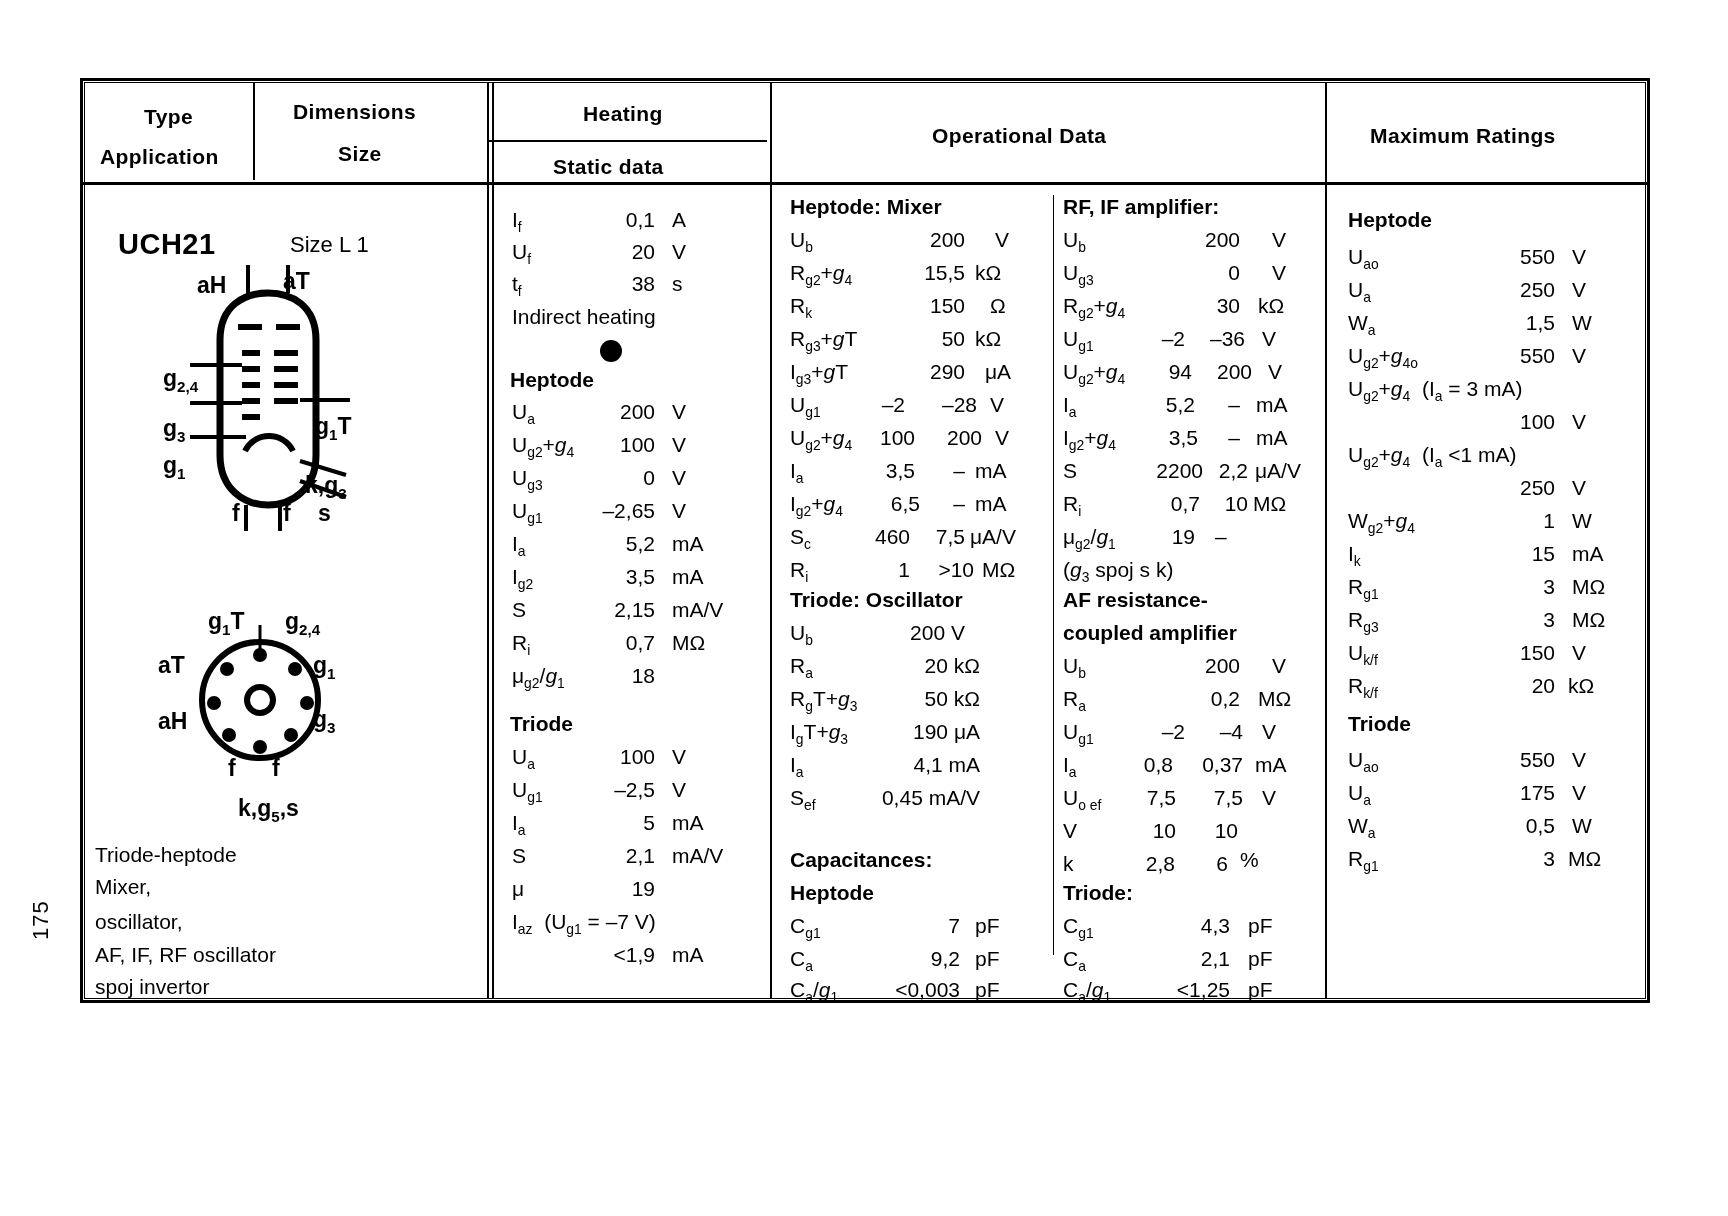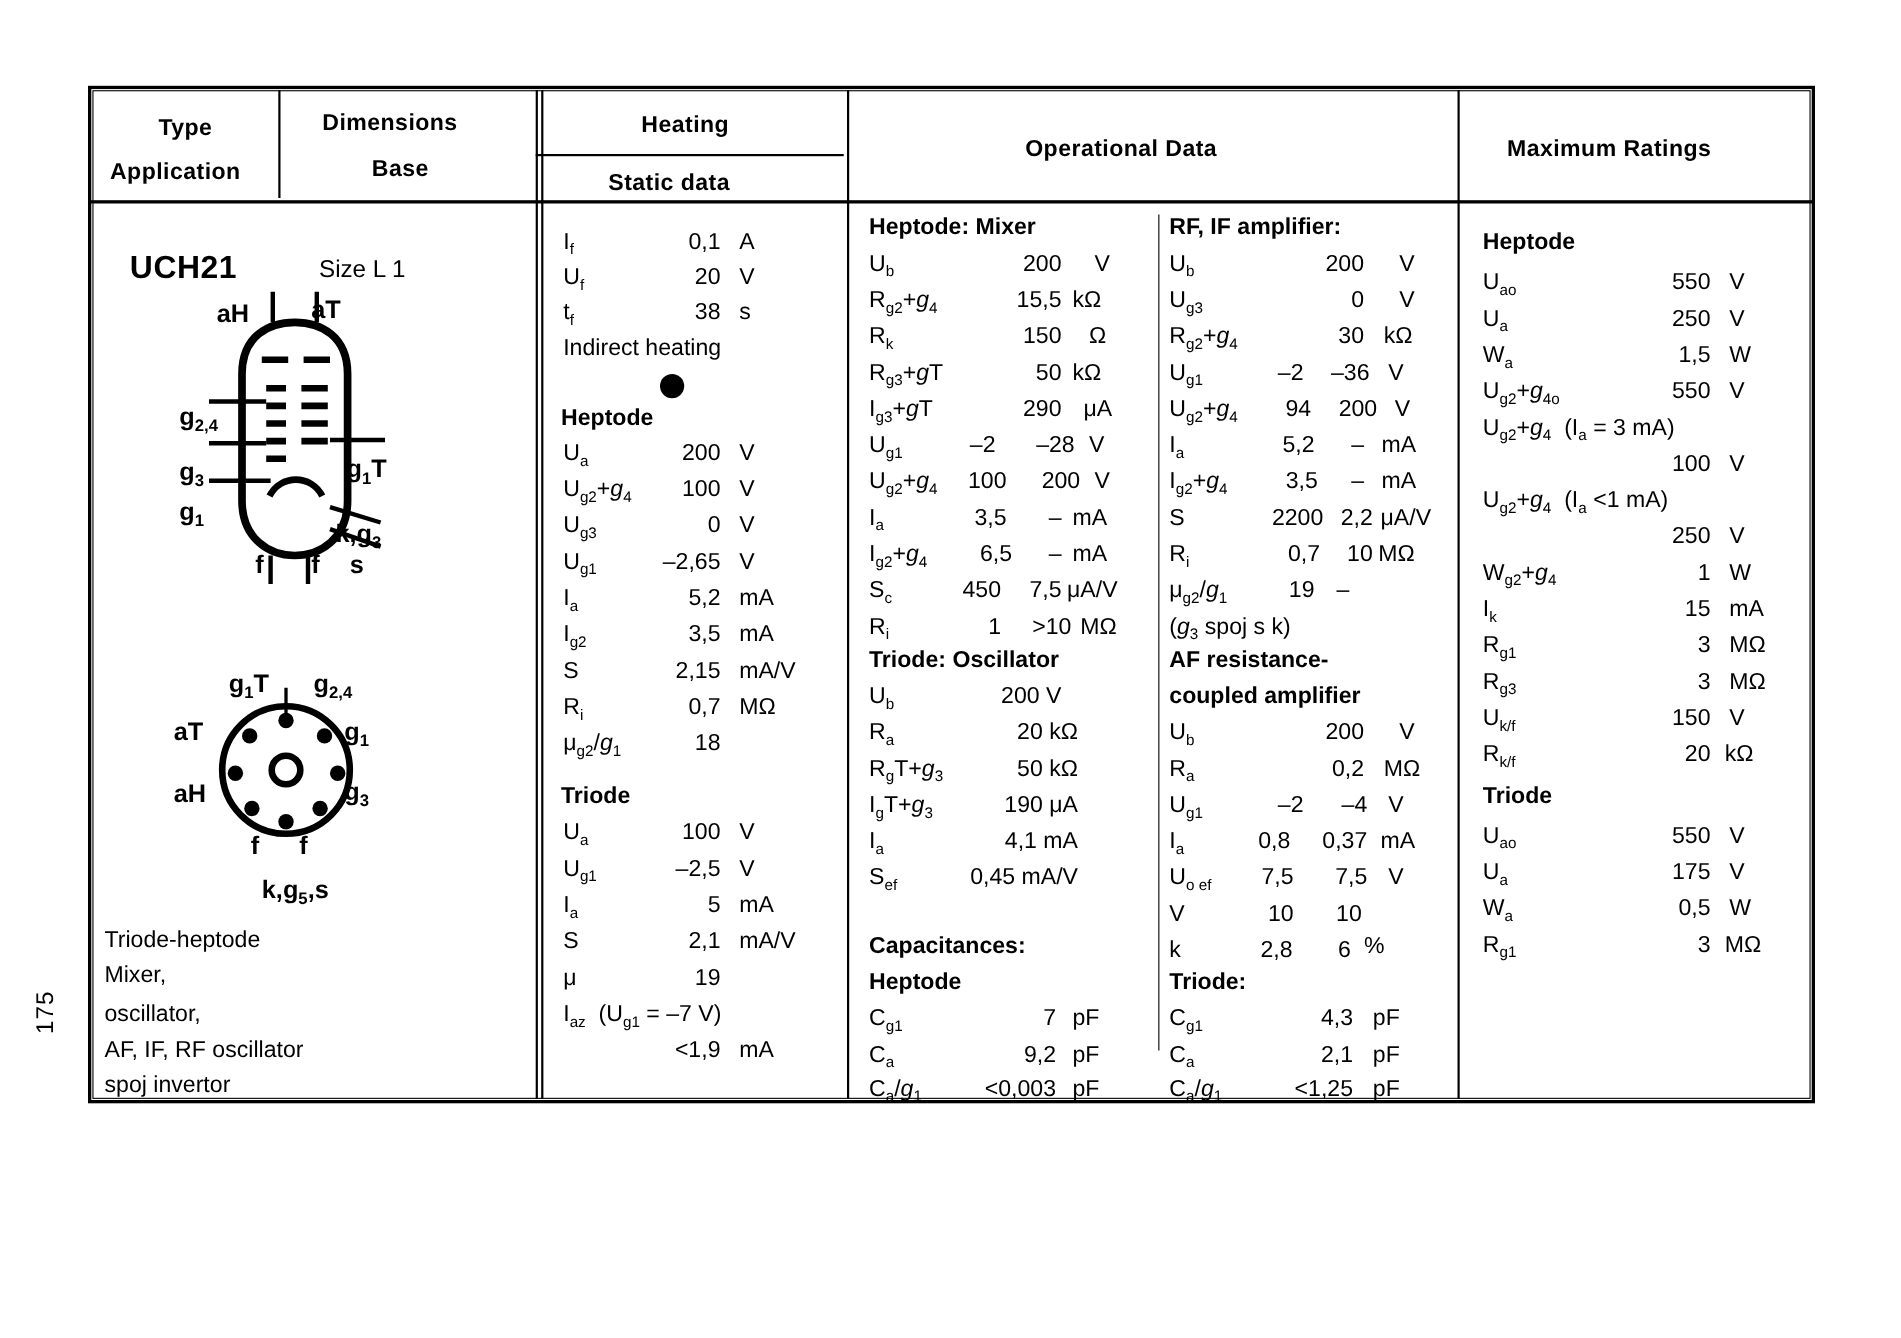--- a/index.html
+++ b/index.html
@@ -39,21 +39,21 @@
   <div class="vline" style="left:253px;top:82px;height:98px;"></div>
   <div class="vline" style="left:487px;top:82px;height:917px;"></div>
   <div class="vline" style="left:492px;top:82px;height:917px;"></div>
   <div class="vline" style="left:770px;top:82px;height:917px;"></div>
   <div class="vline" style="left:1325px;top:82px;height:917px;"></div>
   <div class="vline-thin" style="left:1053px;top:195px;height:760px;background:#000;"></div>
 
   <div class="hdr" style="left:144px;top:105px;">Type</div>
   <div class="hdr" style="left:100px;top:145px;">Application</div>
   <div class="hdr" style="left:293px;top:100px;">Dimensions</div>
-  <div class="hdr" style="left:338px;top:142px;">Base</div>
+  <div class="hdr" style="left:338px;top:142px;">Size</div>
   <div class="hdr" style="left:583px;top:102px;">Heating</div>
   <div class="hdr" style="left:553px;top:155px;">Static data</div>
   <div class="hdr" style="left:932px;top:124px;">Operational Data</div>
   <div class="hdr" style="left:1370px;top:124px;">Maximum Ratings</div>
 
   <div class="pg">175</div>
 
   <div style="position:absolute;left:118px;top:228px;font-size:29px;font-weight:bold;letter-spacing:.5px;">UCH21</div>
   <div style="position:absolute;left:290px;top:232px;font-size:22px;">Size L 1</div>
 
@@ -245,21 +245,21 @@
   <div class="cell r" style="left:835px;top:459px;width:80px;">3,5</div>
   <div class="cell r" style="left:910px;top:459px;width:55px;">–</div>
   <div class="cell" style="left:975px;top:459px;">mA</div>
 
   <div class="cell" style="left:790px;top:492px;">I<sub>g2</sub>+<span class="it">g</span><sub>4</sub></div>
   <div class="cell r" style="left:845px;top:492px;width:75px;">6,5</div>
   <div class="cell r" style="left:915px;top:492px;width:50px;">–</div>
   <div class="cell" style="left:975px;top:492px;">mA</div>
 
   <div class="cell" style="left:790px;top:525px;">S<sub>c</sub></div>
-  <div class="cell r" style="left:830px;top:525px;width:80px;">450</div>
+  <div class="cell r" style="left:830px;top:525px;width:80px;">460</div>
   <div class="cell r" style="left:905px;top:525px;width:60px;">7,5</div>
   <div class="cell" style="left:970px;top:525px;">μA/V</div>
 
   <div class="cell" style="left:790px;top:558px;">R<sub>i</sub></div>
   <div class="cell r" style="left:830px;top:558px;width:80px;">1</div>
   <div class="cell r" style="left:902px;top:558px;width:72px;">&gt;10</div>
   <div class="cell" style="left:982px;top:558px;">MΩ</div>
 
   <div class="cell" style="left:1063px;top:228px;">U<sub>b</sub></div>
   <div class="cell r" style="left:1110px;top:228px;width:130px;">200</div>

